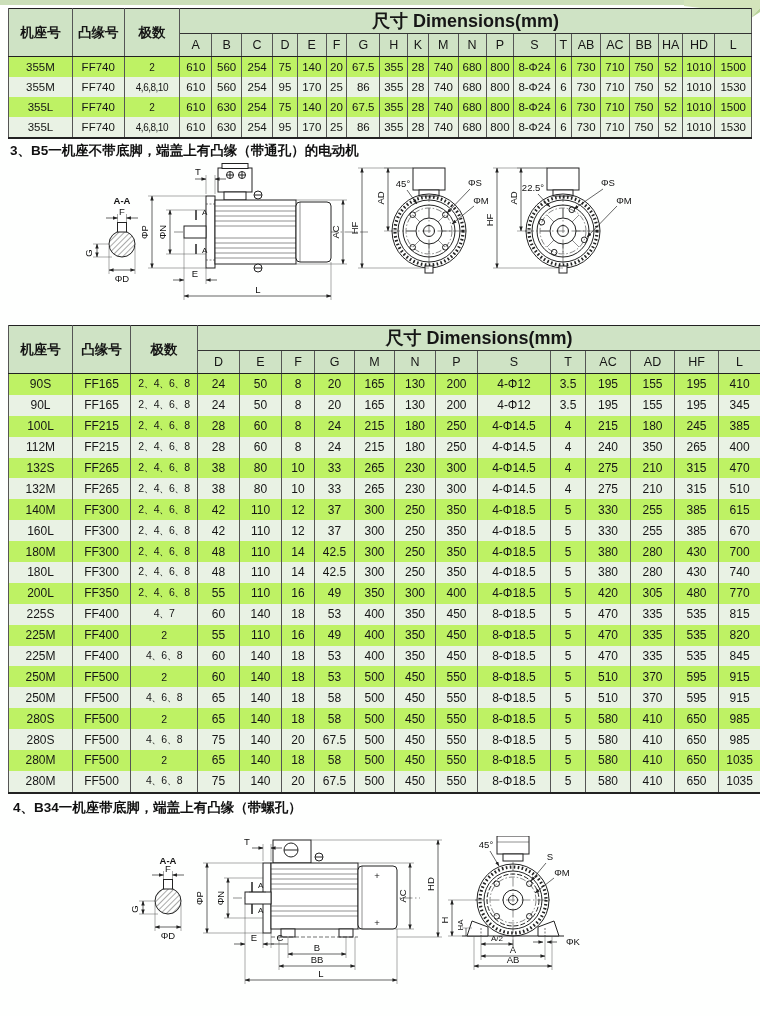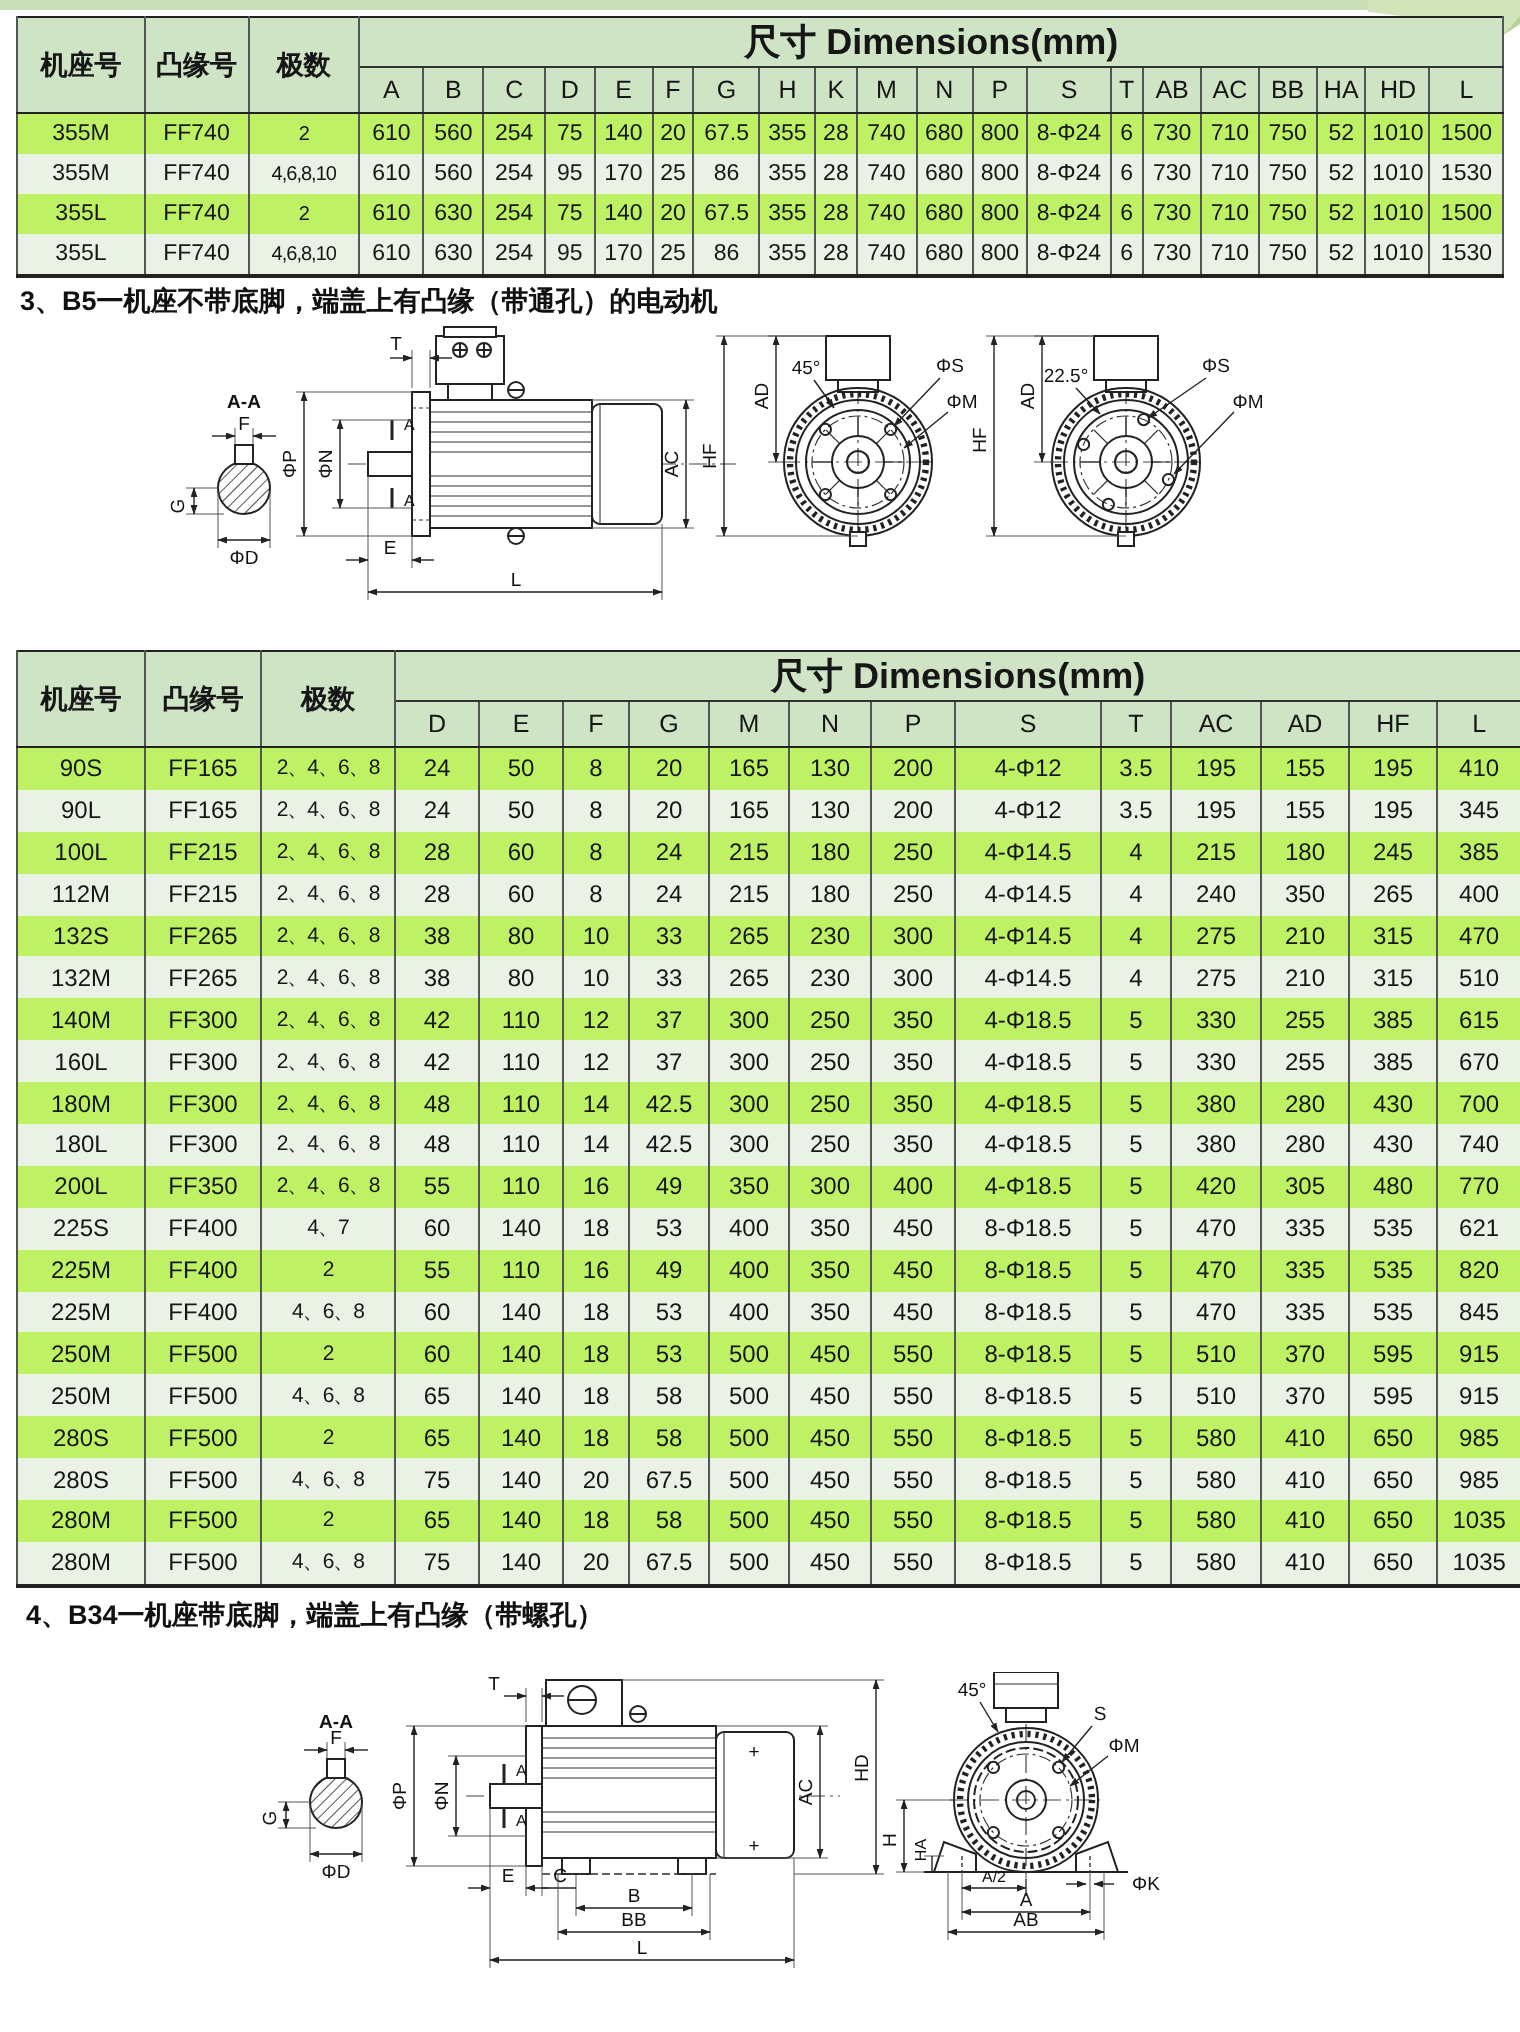--- a/index.html
+++ b/index.html
@@ -660,21 +660,21 @@
             <td>18</td>
             <td>53</td>
             <td>400</td>
             <td>350</td>
             <td>450</td>
             <td>8-Φ18.5</td>
             <td>5</td>
             <td>470</td>
             <td>335</td>
             <td>535</td>
-            <td>621</td>
+            <td>815</td>
           </tr>
           <tr>
             <td class="c0">225M</td>
             <td class="c1">FF400</td>
             <td class="c2">2</td>
             <td>55</td>
             <td>110</td>
             <td>16</td>
             <td>49</td>
             <td>400</td>

